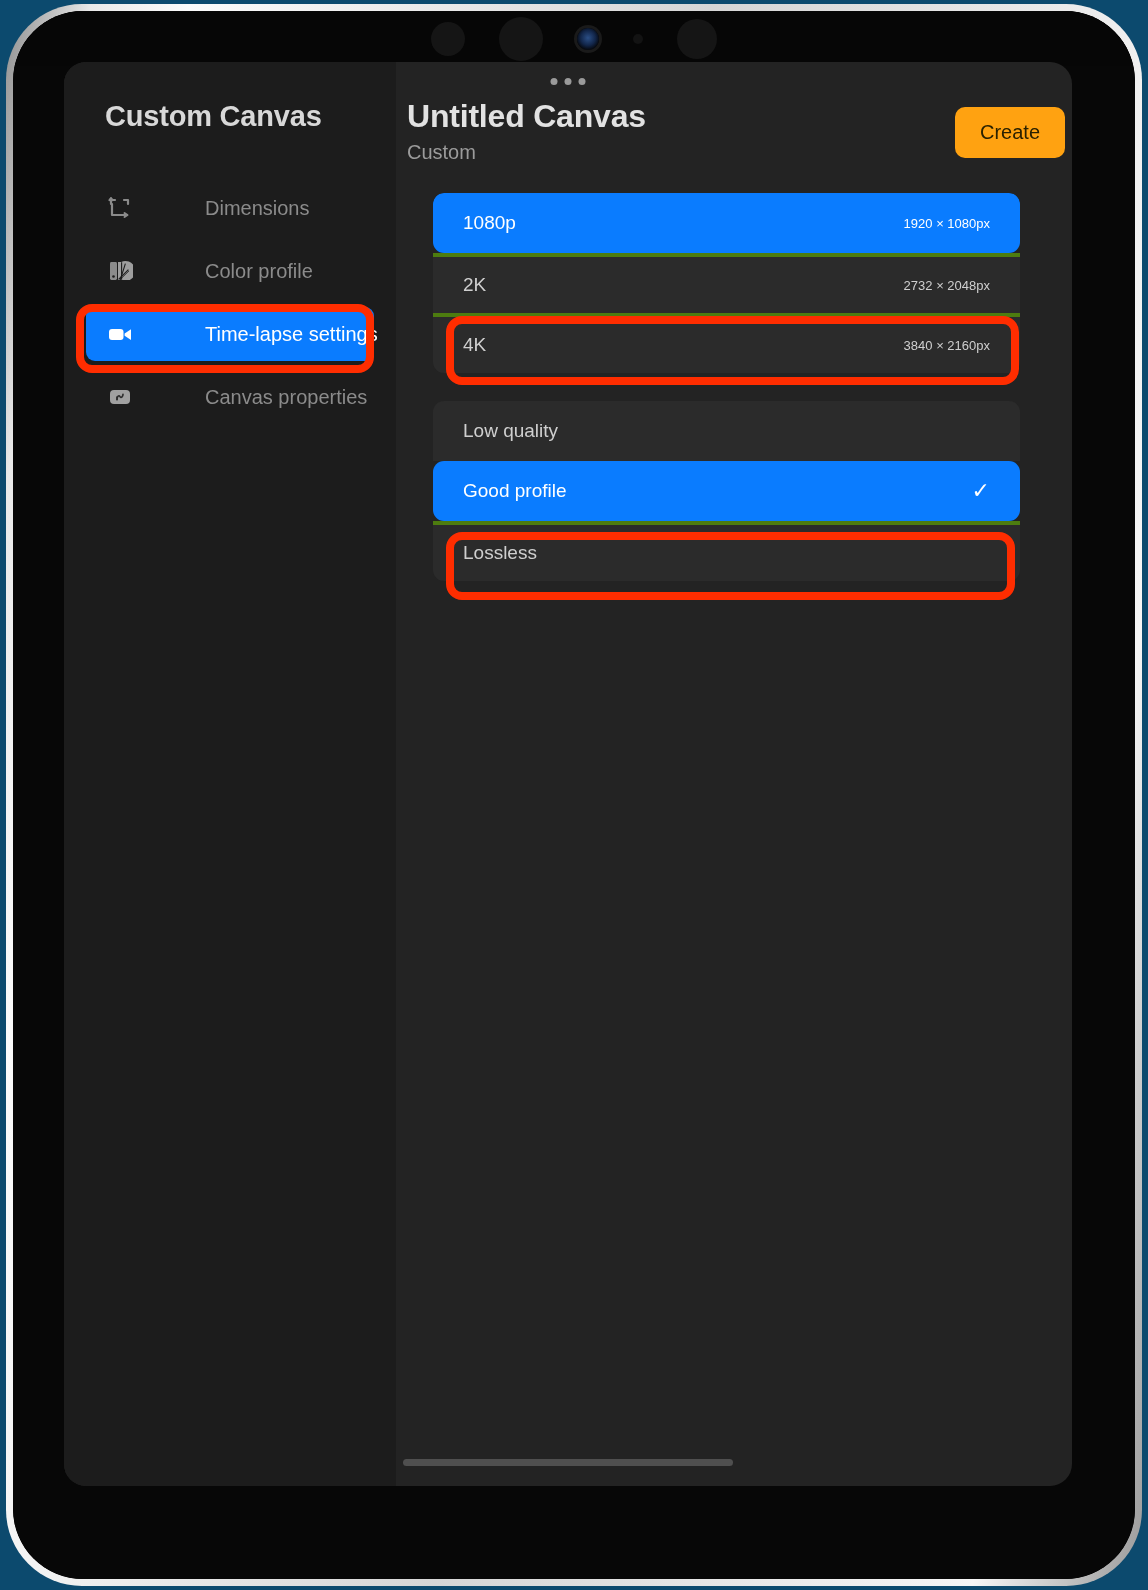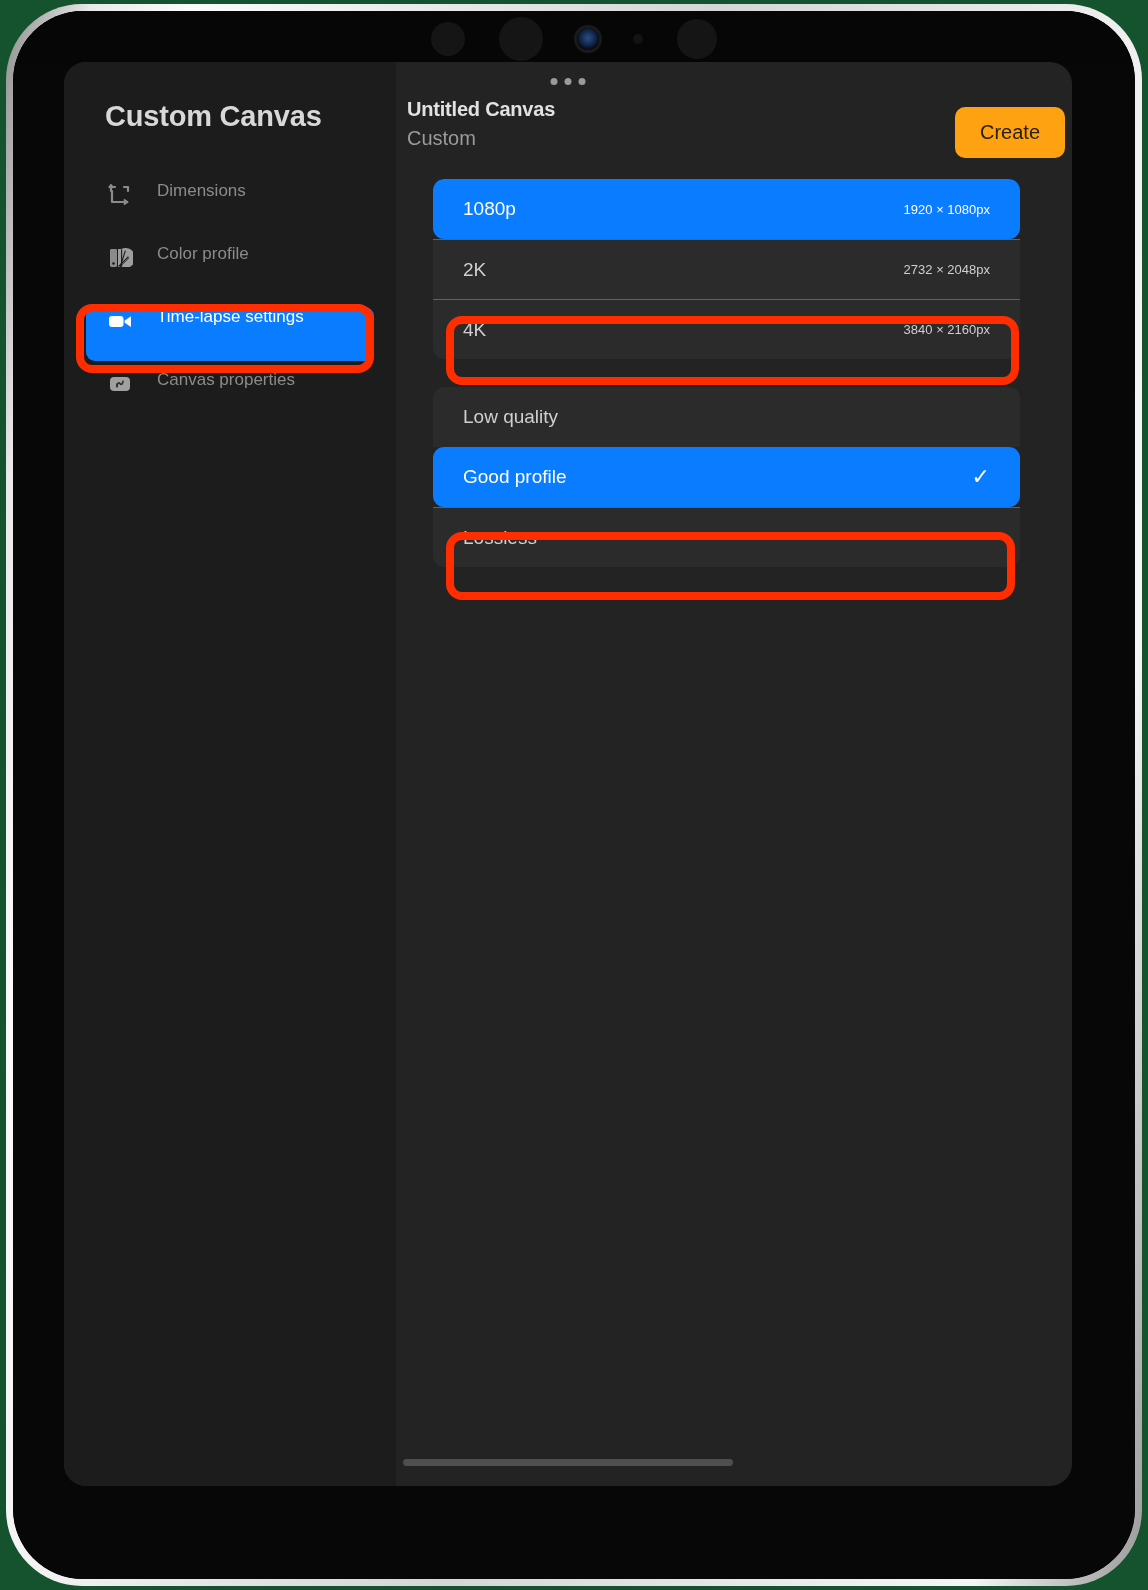--- a/index.html
+++ b/index.html
@@ -7,21 +7,21 @@
     width: 1148px; height: 1590px;
     background: #ffffff;
     font-family: "Liberation Sans", sans-serif;
     overflow: hidden;
   }
 
   
   .stage {
     position: relative;
     width: 1148px; height: 1590px;
-    background: #14532d;
+    background: #0c4a6e;
   }
   .device {
     position: absolute;
     left: 6px; top: 4px;
     width: 1136px; height: 1582px;
     border-radius: 76px;
     background: linear-gradient(100deg,#8e8e8e 0%,#e9e9e9 6%,#fbfbfb 13%,#d6d6d6 50%,#f6f6f6 88%,#9a9a9a 100%);
     padding: 7px;
   }
   .device-inner {
@@ -108,26 +108,28 @@
   .sidebar-title {
     color: #d8d8d8;
     font-size: 29px;
     font-weight: bold;
     letter-spacing: -0.2px;
     padding: 0 0 0 41px;
     margin-bottom: 48px;
   }
   .nav-item {
     display: flex;
+    align-items: center;
     height: 54px;
     margin: 0 22px 9px 22px;
     padding-left: 19px;
     border-radius: 9px;
     color: #8b8b8b;
-    font-size: 17px;
+    font-size: 20px;
+    gap: 48px;
   }
   .nav-item.active { background: #0a7cff; color: #ffffff; }
   .nav-icon {
     width: 30px; height: 28px;
     display: flex; align-items: center; justify-content: center;
     margin-right: 22px;
     flex: 0 0 30px;
   }
   .nav-label { white-space: nowrap; }
 
@@ -136,21 +138,21 @@
     flex: 1;
     position: relative;
     padding: 36px 0 0 0;
   }
   .main-head {
     padding: 0 52px 0 11px;
     position: relative;
   }
   .doc-title {
     color: #e2e2e2;
-    font-size: 20px;
+    font-size: 32px;
     font-weight: bold;
     letter-spacing: -0.2px;
   }
   .cancel-link {
     color: #9b9b9b;
     font-size: 20px;
     margin-top: 6px;
     display: inline-block;
   }
   .create-btn {
@@ -178,21 +180,21 @@
     height: 60px;
     display: flex;
     align-items: center;
     justify-content: space-between;
     padding: 0 30px;
     background: #2b2b2b;
     color: #cfcfcf;
     font-size: 19px;
     gap: 7px;
   }
-  .row + .row { border-top: 1px solid #4d7c0f; }
+  .row + .row { border-top: 4px solid #4d7c0f; }
   .row.selected {
     background: #0a7cff;
     color: #ffffff;
     border-radius: 11px;
     border-top: none;
   }
   .row .val { color: #cfcfcf; font-size: 13px; }
   .row.selected .val { color: #ffffff; }
   .check { font-size: 22px; color: #ffffff; line-height: 1; }
 

